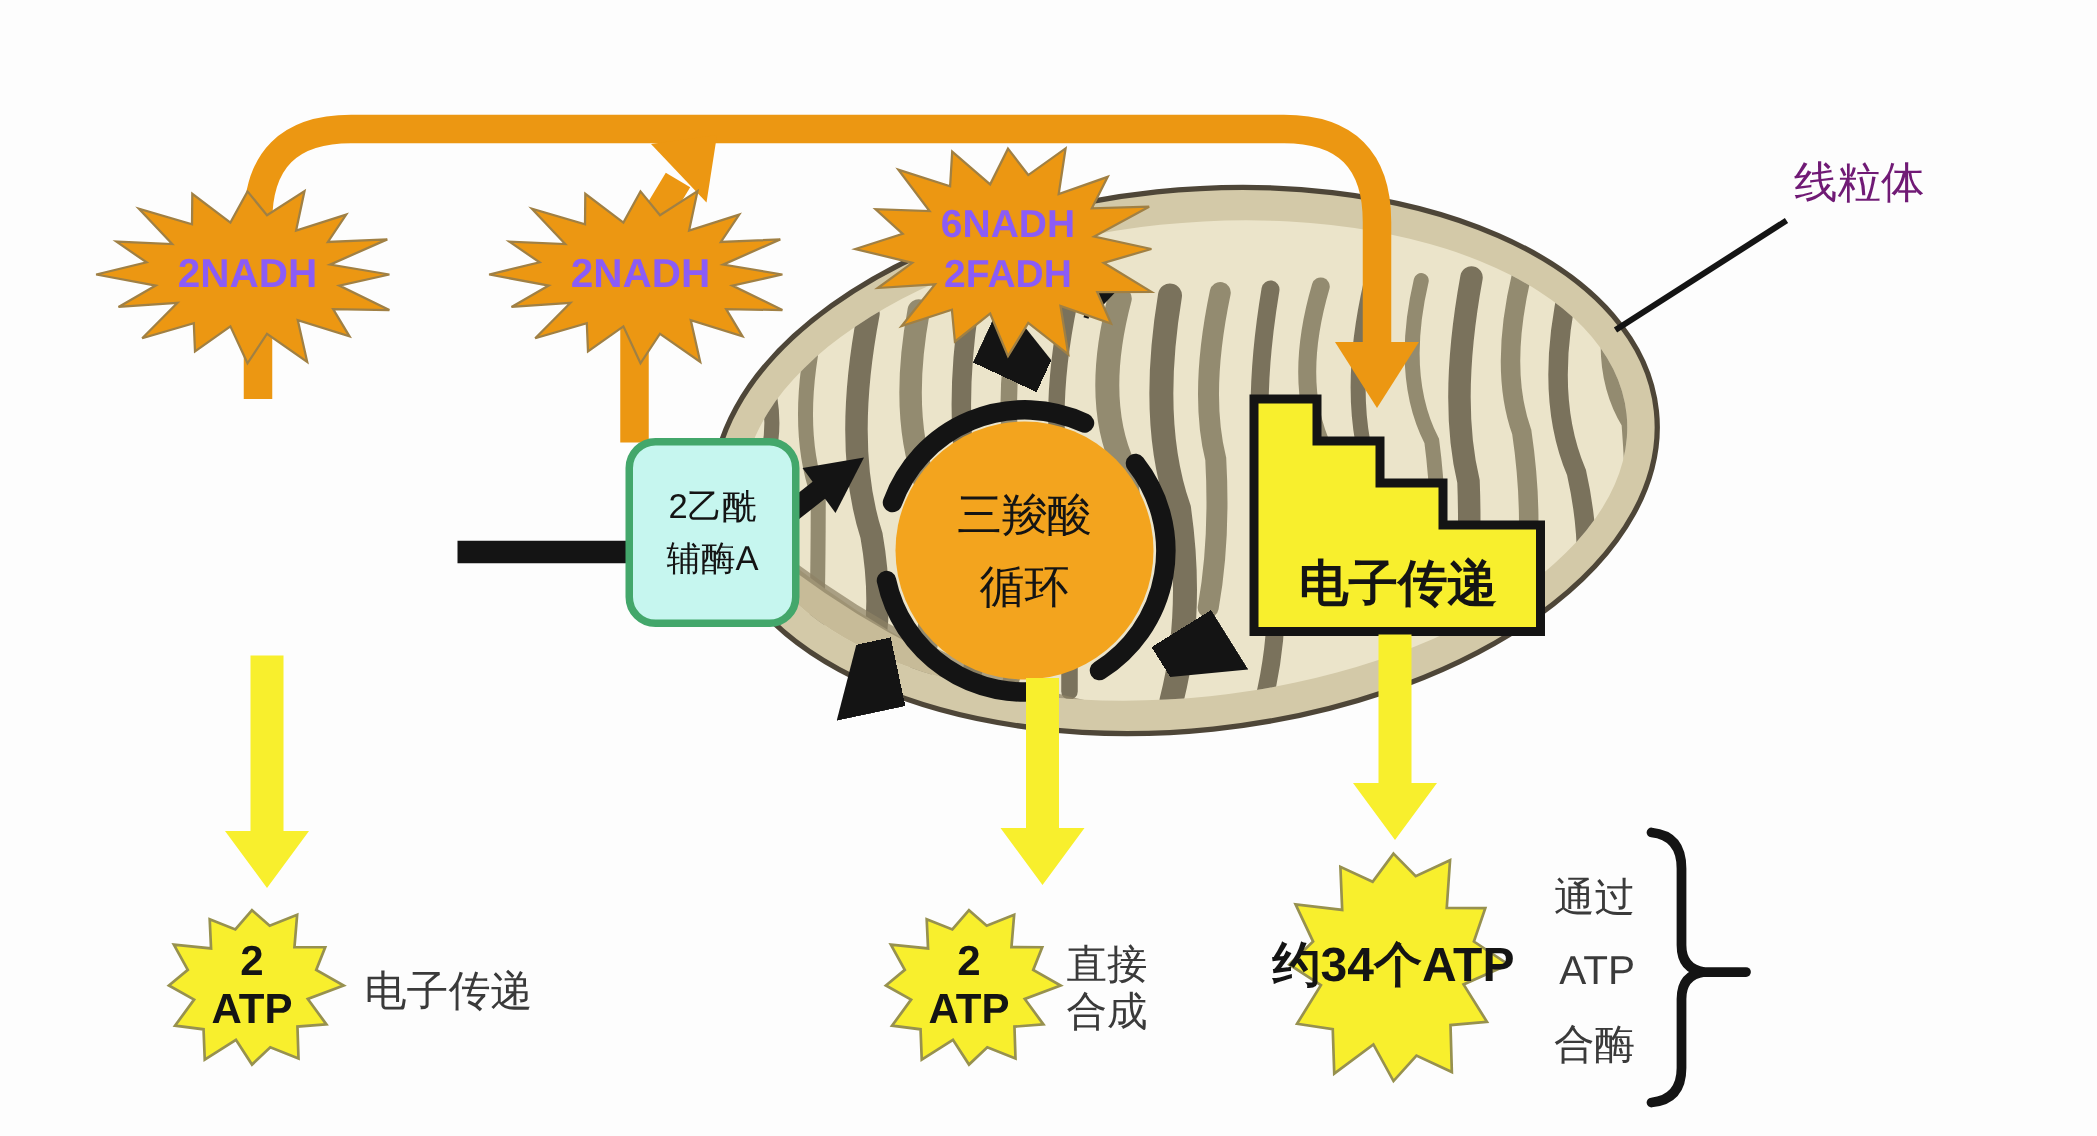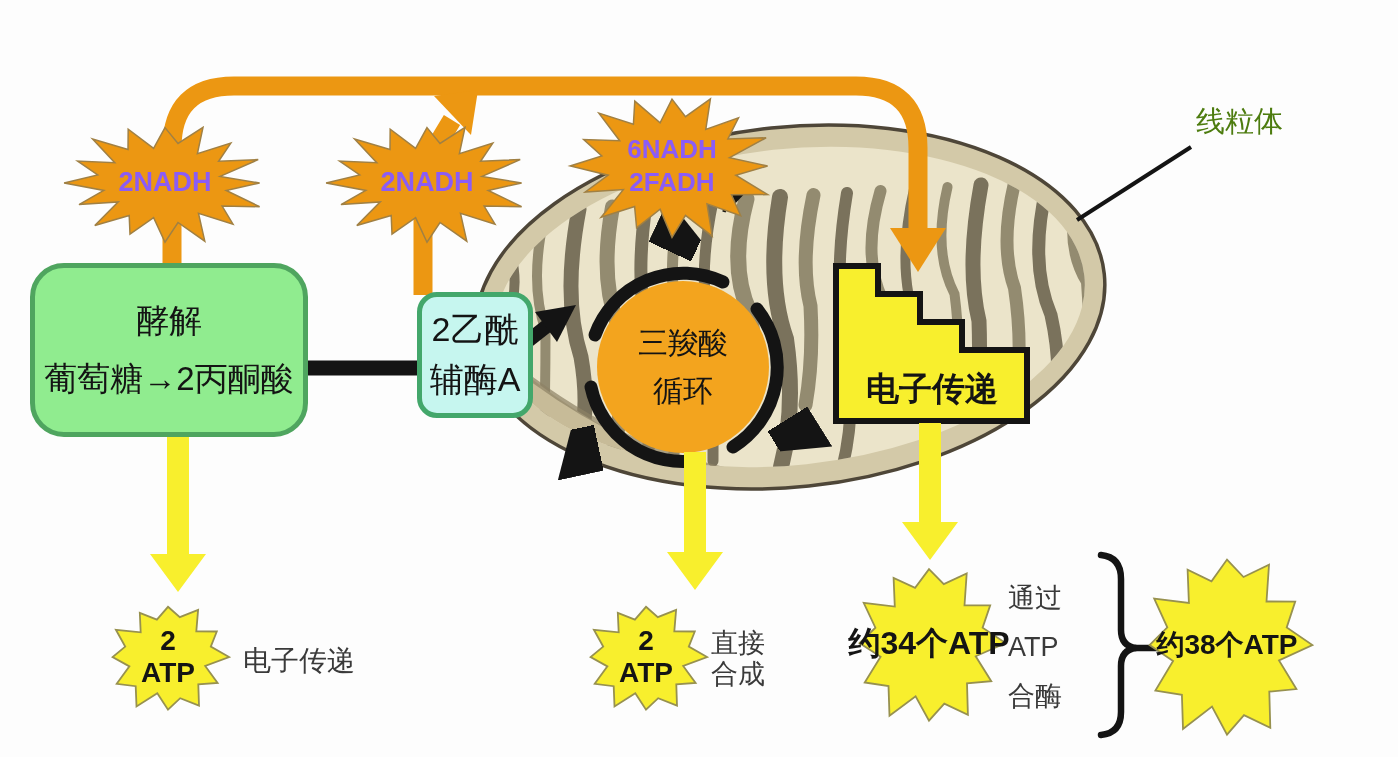--- a/index.html
+++ b/index.html
@@ -39,29 +39,29 @@
   .burst .txt{color:#8b5cf6;font-weight:600;font-size:27px;}
   .atp .txt{color:#141414;font-weight:700;}
 
   
   .node{position:absolute;display:flex;flex-direction:column;align-items:center;justify-content:center;text-align:center;box-sizing:border-box;}
   .green-box{left:30px;top:263px;width:278px;height:174px;border-radius:34px;
     background:var(--green_fill);border:5px solid var(--green_border);
     font-size:33px;font-weight:500;gap:13px;}
   .cyan-box{left:417px;top:292px;width:116px;height:126px;border-radius:20px;
     background:var(--cyan_fill);border:5px solid var(--cyan_border);
-    font-size:34px;font-weight:500;gap:4px;}
+    font-size:23px;font-weight:500;gap:4px;}
   .tca-text{left:603px;top:311px;width:160px;height:112px;font-size:30px;font-weight:500;gap:7px;}
   .etc-text{left:850px;top:368px;width:164px;height:42px;font-size:33px;font-weight:600;}
 
   .plain{position:absolute;color:var(--label);}
-  .mito-label{left:1196px;top:102px;font-size:29px;color:#4d7c0f;}
+  .mito-label{left:1196px;top:102px;font-size:29px;color:#701a75;}
   .note1{left:243px;top:642px;font-size:28px;}
   .note2{left:711px;top:628px;font-size:27px;line-height:31px;text-align:center;}
-  .note-etc{left:1008px;top:574px;width:82px;font-size:27px;line-height:49px;text-align:left;}
+  .note-etc{left:1008px;top:574px;width:82px;font-size:27px;line-height:49px;text-align:right;}
 </style>
 </head>
 <body>
 
 <div class="canvas">
 
   <svg class="layer" viewBox="0 0 1398 757">
     <defs>
       <marker id="mk-ink" markerWidth="3.6" markerHeight="3.6" refX="6.5" refY="4" orient="auto">
         <path d="M0,0 L8,4 L0,8 Z" class="ink-f"></path>
@@ -154,24 +154,20 @@
   <div class="star burst" style="left:567px;top:90px;width:210px;height:152px;">
       <svg viewBox="0 0 210 152">
         <polygon points="105.0,9.1 118.5,26.7 143.4,8.9 138.8,39.4 171.5,27.9 160.9,48.9 199.1,47.8 162.5,67.7 200.6,76.0 168.8,85.2 200.6,104.6 164.5,104.8 173.7,125.7 140.0,113.9 145.2,146.2 118.5,125.3 105.0,147.4 93.1,119.1 69.6,137.8 67.6,116.5 34.1,127.3 56.3,99.6 18.2,102.0 41.2,85.2 3.2,76.0 34.8,65.9 16.7,49.5 52.7,50.7 31.9,23.1 66.4,34.2 67.8,11.1 93.1,32.9"></polygon>
       </svg>
     <span class="txt" style="font-size:26px;line-height:33px;">
       <div>6NADH</div>
       <div>2FADH</div>
     </span>
   </div>
 
-  <div class="node green-box">
-    <div>酵解</div>
-    <div>葡萄糖→2丙酮酸</div>
-  </div>
   <div class="node cyan-box">
     <div>2乙酰</div>
     <div>辅酶A</div>
   </div>
   <div class="node etc-text">
     <div>电子传递</div>
   </div>
   <div class="node tca-text">
     <div>三羧酸</div>
     <div>循环</div>
@@ -193,26 +189,20 @@
     <span class="txt" style="font-size:28px;">
       <div>2</div>
       <div>ATP</div>
     </span>
   </div>
   <div class="star atp" style="left:850px;top:559px;width:158px;height:168px;">
       <svg viewBox="0 0 158 168">
         <polygon points="79.0,10.1 93.8,25.1 116.7,14.5 114.5,46.3 140.2,46.4 132.6,68.7 155.6,84.0 125.7,97.3 141.3,122.2 117.0,124.4 117.9,155.7 94.3,144.7 79.0,161.7 65.6,137.3 39.5,156.7 38.5,127.1 14.7,123.5 30.6,97.8 9.5,84.0 25.4,68.7 13.7,43.9 44.8,47.6 43.6,18.9 65.1,28.8"></polygon>
       </svg>
     <span class="txt" style="font-size:32px;white-space:nowrap;">约34个ATP</span>
-  </div>
-  <div class="star atp" style="left:1139px;top:548px;width:176px;height:194px;">
-      <svg viewBox="0 0 176 194">
-        <polygon points="88.0,11.6 104.5,29.0 130.0,16.8 127.5,53.5 156.2,53.6 147.7,79.4 173.4,97.0 140.0,112.4 157.4,141.1 130.3,143.6 131.3,179.7 105.0,167.1 88.0,186.7 73.0,158.6 44.0,181.0 42.9,146.8 16.4,142.6 34.1,112.9 10.6,97.0 28.3,79.4 15.2,50.7 49.9,55.0 48.6,21.8 72.5,33.3"></polygon>
-      </svg>
-    <span class="txt" style="font-size:28px;white-space:nowrap;">约38个ATP</span>
   </div>
 
   <div class="plain mito-label">线粒体</div>
   <div class="plain note1">电子传递</div>
   <div class="plain note2">
     <div>直接</div>
     <div>合成</div>
   </div>
   <div class="plain note-etc">
     <div>通过</div>

